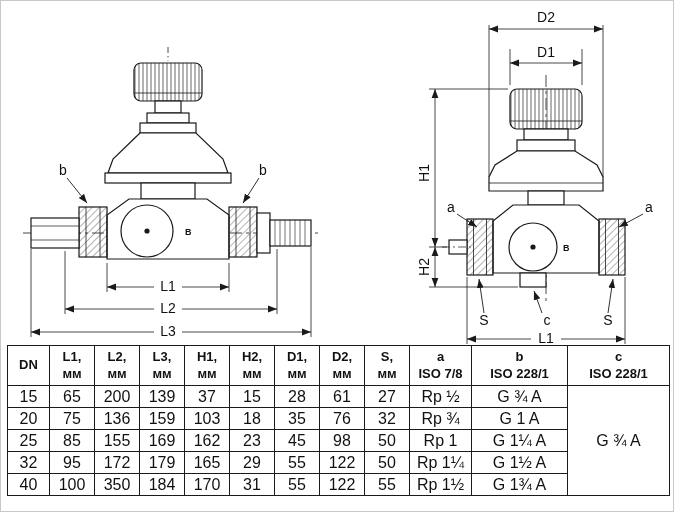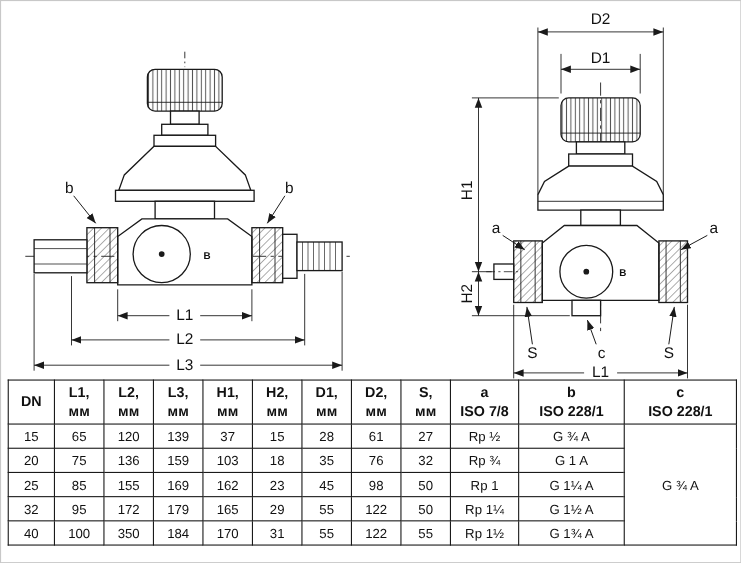--- a/index.html
+++ b/index.html
@@ -11,21 +11,21 @@
   .drawing { position:absolute; left:0; top:0; }
   .spec-table {
     position:absolute; left:6px; top:344px; width:662px;
     border-collapse:collapse; table-layout:fixed;
   }
   .spec-table th, .spec-table td {
     border:1px solid #1a1a1a; text-align:center; vertical-align:middle;
     color:#111; padding:1px 1px;
   }
   .spec-table th { font-size:13px; font-weight:bold; line-height:1.25; height:40px; }
-  .spec-table td { font-size:12px; height:22px; }
+  .spec-table td { font-size:16px; height:22px; }
   .spec-table { border:1.5px solid #1a1a1a; }
   svg text { font-family:"Liberation Sans", sans-serif; }
 </style>
 </head>
 <body>
 
 <div class="page">
 
 <svg class="drawing" width="674" height="350" viewBox="0 0 674 350">
   <defs>
@@ -268,21 +268,21 @@
       <th>
             <div>c</div>
             <div>ISO 228/1</div>
           </th>
     </tr>
   </thead>
   <tbody>
     <tr>
       <td>15</td>
       <td>65</td>
-      <td>120</td>
+      <td>200</td>
       <td>139</td>
       <td>37</td>
       <td>15</td>
       <td>28</td>
       <td>61</td>
       <td>27</td>
       <td>Rp ½</td>
       <td>G ¾ A</td>
       <td rowspan="5">G ¾ A</td>
     </tr>

